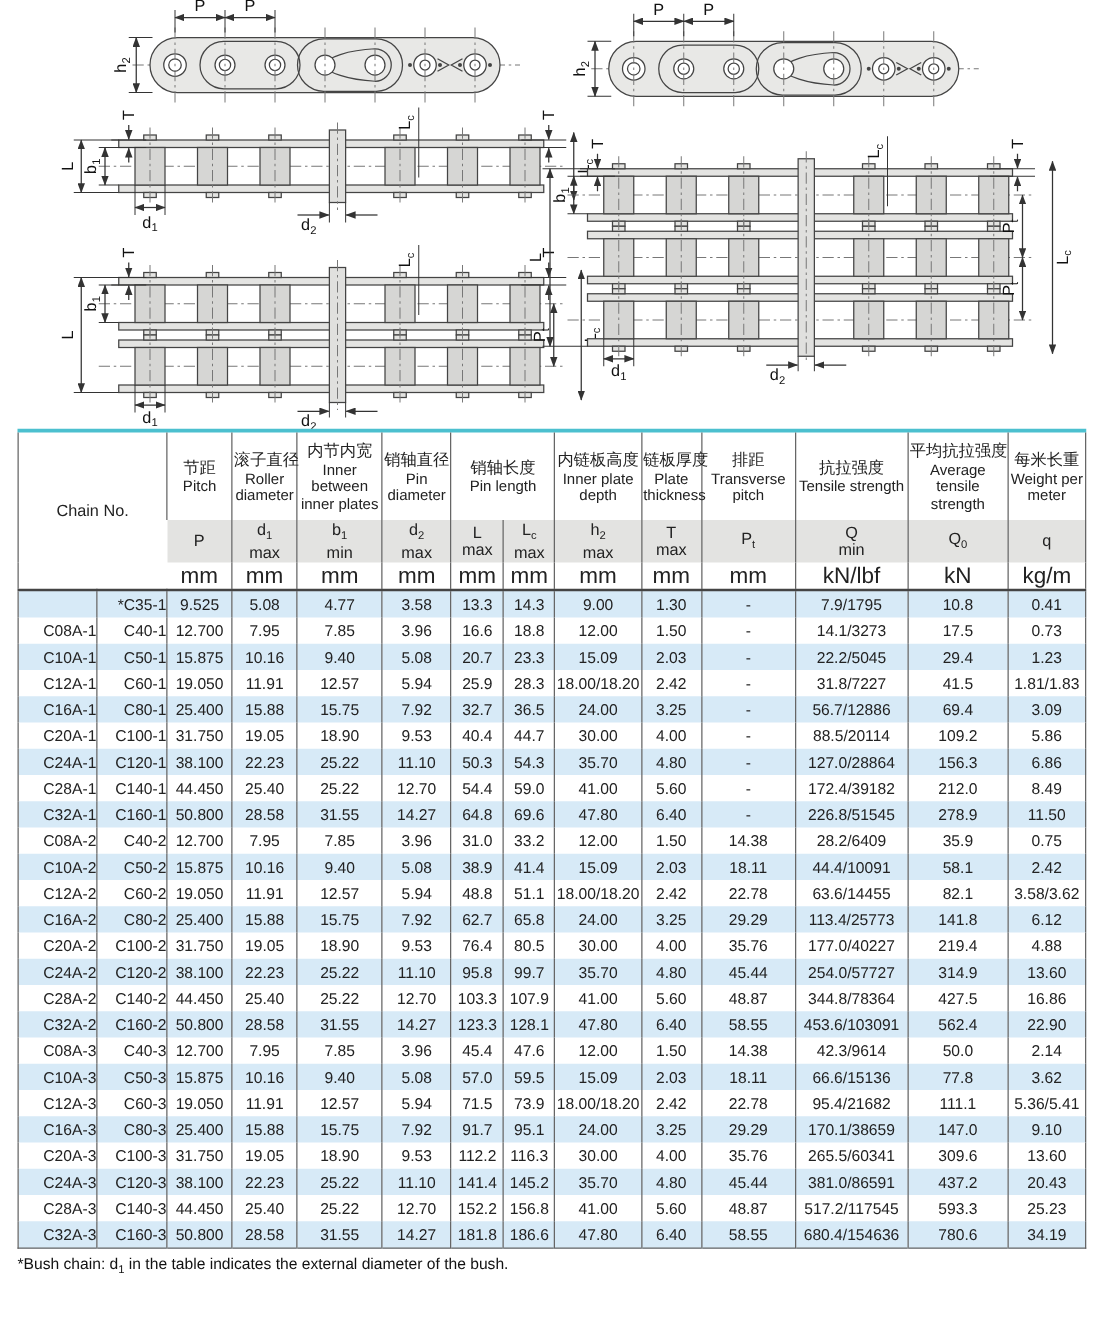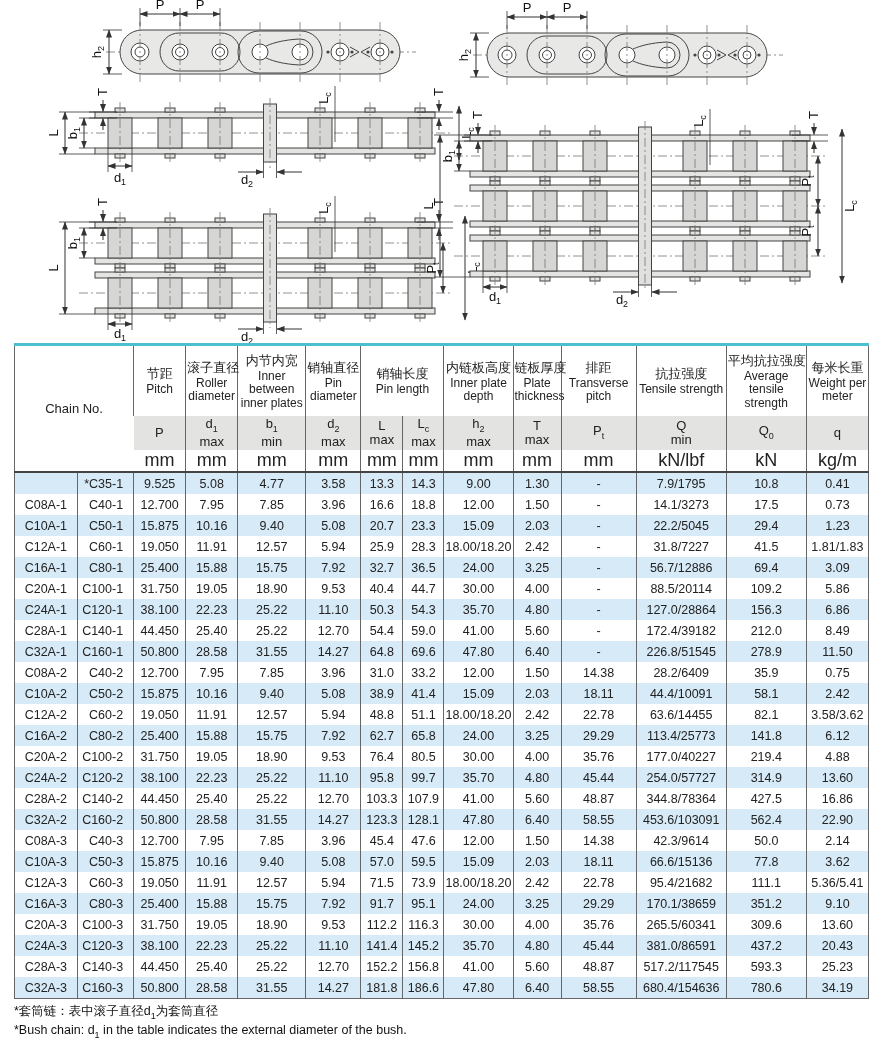--- a/index.html
+++ b/index.html
@@ -25,21 +25,21 @@
   th,td{border-left:1px solid #666;font-weight:normal;text-align:center;padding:0 1px;white-space:nowrap;}
   th:first-child,td:first-child{border-left:none;}
   thead tr.names th{height:70px;vertical-align:middle;}
   thead .cn{font-size:13px;}
   thead .en{font-size:12px;line-height:1.12;white-space:normal;}
   thead tr.syms th{background:#e3e3e1;height:34px;font-size:13px;line-height:1.1;}
   thead tr.units th{height:21px;font-size:18px;}
   tbody{border-top:2px solid #444;}
   tbody td{height:21px;overflow:visible;}
   tbody tr:nth-child(odd){background:#d7eaf7;}
-  tbody td.chain{text-align:right;padding-right:10px;}
+  tbody td.chain{text-align:right;padding-right:0;}
   sub{font-size:9px;}
   .chainhead{font-size:13px;margin-top:33px;}
   
   .footnotes{margin:4px 0 0 14px;font-size:12.5px;line-height:1.4;color:#111;}
 </style>
 </head>
 <body>
 
 <svg id="diagrams" width="883" height="343" viewBox="0 0 883 343" xmlns="http://www.w3.org/2000/svg">
   <defs>
@@ -694,21 +694,21 @@
           <td>25.400</td>
           <td>15.88</td>
           <td>15.75</td>
           <td>7.92</td>
           <td>91.7</td>
           <td>95.1</td>
           <td>24.00</td>
           <td>3.25</td>
           <td>29.29</td>
           <td>170.1/38659</td>
-          <td>351.2</td>
+          <td>147.0</td>
           <td>9.10</td>
         </tr>
         <tr>
           <td class="chain">C20A-3</td>
           <td class="chain">C100-3</td>
           <td>31.750</td>
           <td>19.05</td>
           <td>18.90</td>
           <td>9.53</td>
           <td>112.2</td>
@@ -766,15 +766,14 @@
           <td>58.55</td>
           <td>680.4/154636</td>
           <td>780.6</td>
           <td>34.19</td>
         </tr>
       </tbody>
 </table>
 </div>
 
 <div class="footnotes">
-  <div><span>*套筒链：表中滚子直径d</span><sub>1</sub><span>为套筒直径</span></div>
   <div><span>*Bush chain: d</span><sub>1</sub><span> in the table indicates the external diameter of the bush.</span></div>
 </div>
 
 </body></html>

